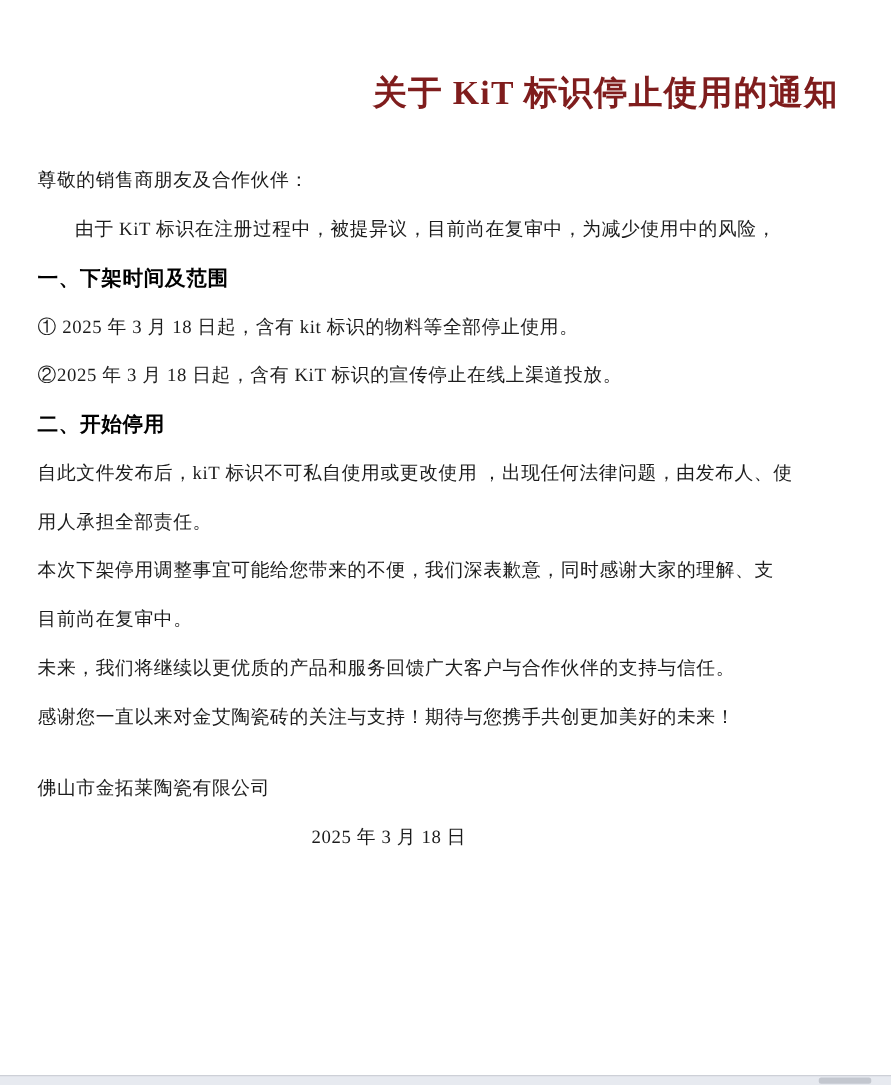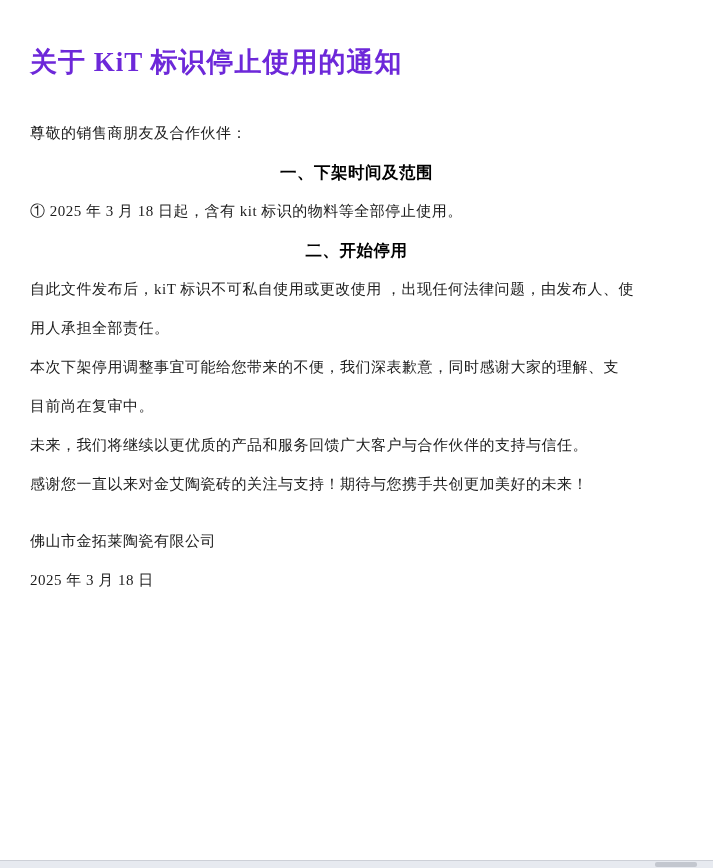--- a/index.html
+++ b/index.html
@@ -13,56 +13,55 @@
     height: 868px;
     background: #ffffff;
     overflow: hidden;
     font-family: "Liberation Serif", "DejaVu Serif", serif;
     color: #1c1c1c;
   }
   .content {
     padding: 0 30px;
   }
   .doc-title {
-    margin: 0;
+    margin: 12px;
     padding-top: 44px;
-    text-align: left;
+    text-align: right;
     font-size: 27px;
     line-height: 36px;
     font-weight: bold;
     letter-spacing: 1px;
-    color: #6d28d9;
+    color: #7f1d1d;
   }
   .line {
     font-size: 15px;
     line-height: 39px;
     letter-spacing: 0.5px;
     white-space: nowrap;
   }
   .salutation {
     margin-top: 34px;
   }
   .indent {
     text-indent: 2em;
   }
   .heading {
     font-family: "Liberation Sans", "DejaVu Sans", sans-serif;
     font-weight: bold;
     font-size: 16.5px;
     letter-spacing: 0.5px;
     color: #000000;
-    text-align: center;
   }
   .sig-company {
     margin-top: 18px;
     text-align: left;
     padding-right: 55px;
   }
   .sig-date {
-    text-align: left;
+    text-align: center;
     padding-right: 91px;
   }
   .bottom-scrollbar {
     position: absolute;
     left: 0;
     right: 0;
     bottom: 0;
     height: 7px;
     background: #e7eaf0;
     border-top: 1px solid #cdd0d7;
@@ -80,24 +79,26 @@
 </head>
 <body>
 
 <div class="page">
   <div class="content">
 
     <h1 class="doc-title">关于 KiT 标识停止使用的通知</h1>
 
     <div class="line salutation">尊敬的销售商朋友及合作伙伴：</div>
 
+    <div class="line indent">由于 KiT 标识在注册过程中，被提异议，目前尚在复审中，为减少使用中的风险，</div>
 
     <div class="line heading">一、下架时间及范围</div>
 
     <div class="line">① 2025 年 3 月 18 日起，含有 kit 标识的物料等全部停止使用。</div>
+    <div class="line">②2025 年 3 月 18 日起，含有 KiT 标识的宣传停止在线上渠道投放。</div>
 
     <div class="line heading">二、开始停用</div>
 
     <div class="line">自此文件发布后，kiT 标识不可私自使用或更改使用 ，出现任何法律问题，由发布人、使</div>
     <div class="line">用人承担全部责任。</div>
     <div class="line">本次下架停用调整事宜可能给您带来的不便，我们深表歉意，同时感谢大家的理解、支</div>
     <div class="line">目前尚在复审中。</div>
     <div class="line">未来，我们将继续以更优质的产品和服务回馈广大客户与合作伙伴的支持与信任。</div>
     <div class="line">感谢您一直以来对金艾陶瓷砖的关注与支持！期待与您携手共创更加美好的未来！</div>
 

